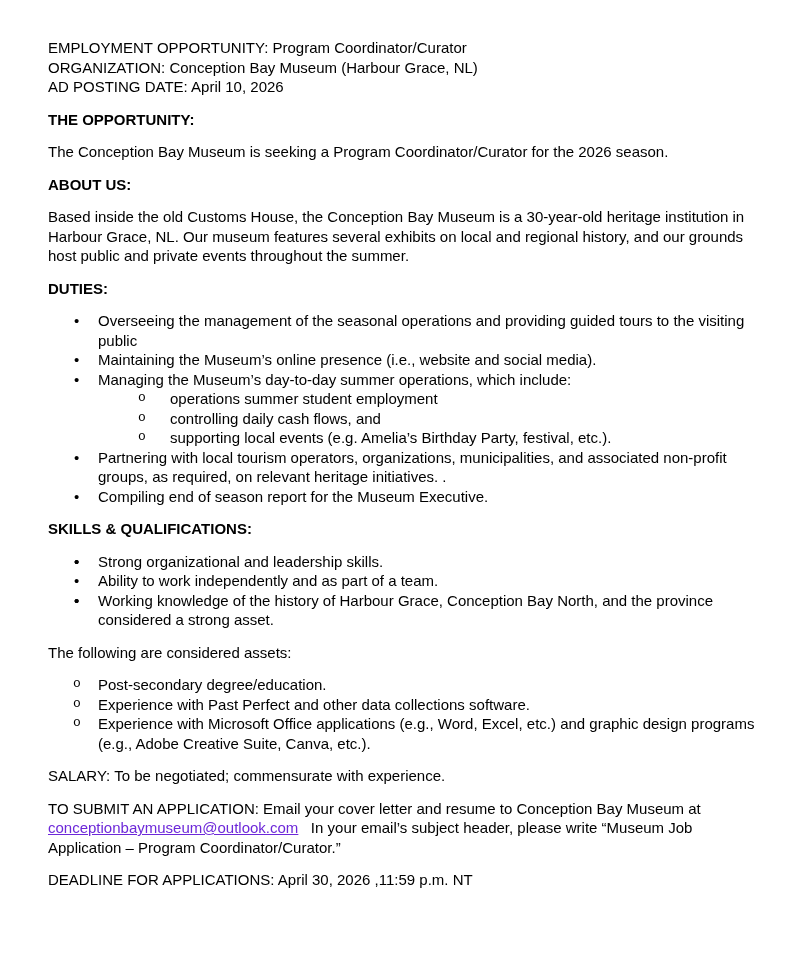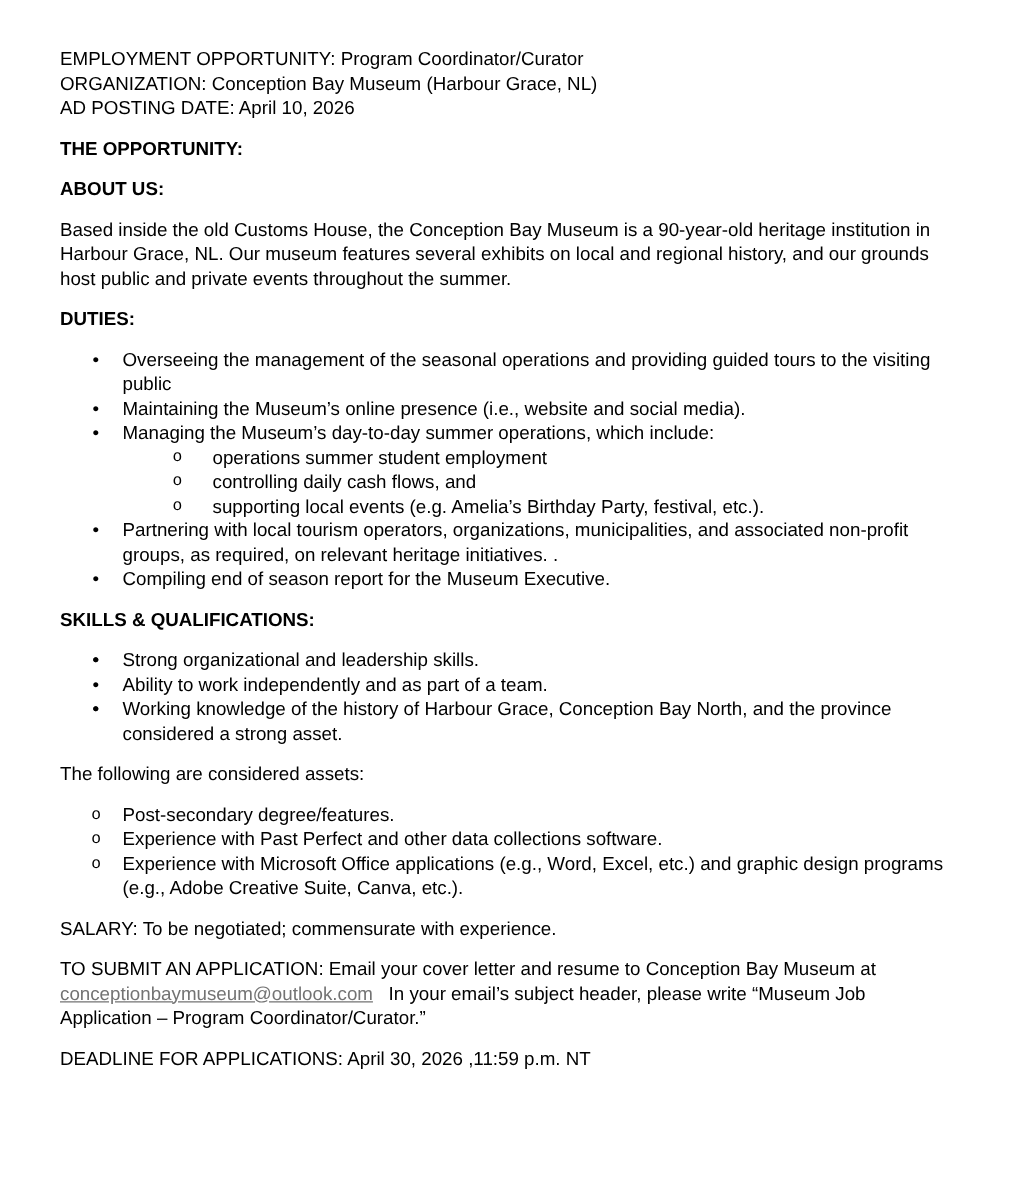--- a/index.html
+++ b/index.html
@@ -20,21 +20,21 @@
   .h { font-weight: bold; margin: 0 0 13px 0; }
   ul { list-style: none; margin: 0 0 13px 0; padding: 0; }
   ul.l1 > li { position: relative; padding-left: 50px; }
   ul.l1 > li > .m1 { position: absolute; left: 26px; top: 0; }
   ul.l2 { margin: 0; }
   ul.l2 > li { position: relative; padding-left: 72px; }
   ul.l2 > li > .m2 { position: absolute; left: 40px; top: -1px; }
   ul.assets > li { position: relative; padding-left: 50px; }
   ul.assets > li > .m2 { position: absolute; left: 25px; top: -1px; }
   .m2 { font-family: "Liberation Mono", monospace; font-size: 13px; }
-  a.email-link { color: #737373; text-decoration: underline; cursor: pointer; }
+  a.email-link { color: #6d28d9; text-decoration: underline; cursor: pointer; }
 </style>
 </head>
 <body>
 
 <div class="page">
 
   <div class="block">
     <div>
       <span class="b">EMPLOYMENT OPPORTUNITY:</span>
       <span>Program Coordinator/Curator</span>
@@ -43,23 +43,24 @@
       <span class="b">ORGANIZATION:</span>
       <span>Conception Bay Museum (Harbour Grace, NL)</span>
     </div>
     <div>
       <span class="b">AD POSTING DATE:</span>
       <span>April 10, 2026</span>
     </div>
   </div>
 
   <p class="h">THE OPPORTUNITY:</p>
+  <p>The Conception Bay Museum is seeking a Program Coordinator/Curator for the 2026 season.</p>
 
   <p class="h">ABOUT US:</p>
-  <p>Based inside the old Customs House, the Conception Bay Museum is a 90-year-old heritage institution in Harbour Grace, NL. Our museum features several exhibits on local and regional history, and our grounds host public and private events throughout the summer.</p>
+  <p>Based inside the old Customs House, the Conception Bay Museum is a 30-year-old heritage institution in Harbour Grace, NL. Our museum features several exhibits on local and regional history, and our grounds host public and private events throughout the summer.</p>
 
   <p class="h">DUTIES:</p>
   <ul class="l1">
     <li>
       <span class="m1">•</span>
       <span>Overseeing the management of the seasonal operations and providing guided tours to the visiting public</span>
     </li>
     <li>
       <span class="m1">•</span>
       <span>Maintaining the Museum’s online presence (i.e., website and social media).</span>
@@ -111,21 +112,21 @@
     <li>
       <span class="m1">•</span>
       <span>Working knowledge of the history of Harbour Grace, Conception Bay North, and the province considered a strong asset.</span>
     </li>
   </ul>
 
   <p>The following are considered assets:</p>
   <ul class="assets">
     <li>
       <span class="m2">o</span>
-      <span>Post-secondary degree/features.</span>
+      <span>Post-secondary degree/education.</span>
     </li>
     <li>
       <span class="m2">o</span>
       <span>Experience with Past Perfect and other data collections software.</span>
     </li>
     <li>
       <span class="m2">o</span>
       <span>Experience with Microsoft Office applications (e.g., Word, Excel, etc.) and graphic design programs (e.g., Adobe Creative Suite, Canva, etc.).</span>
     </li>
   </ul>

